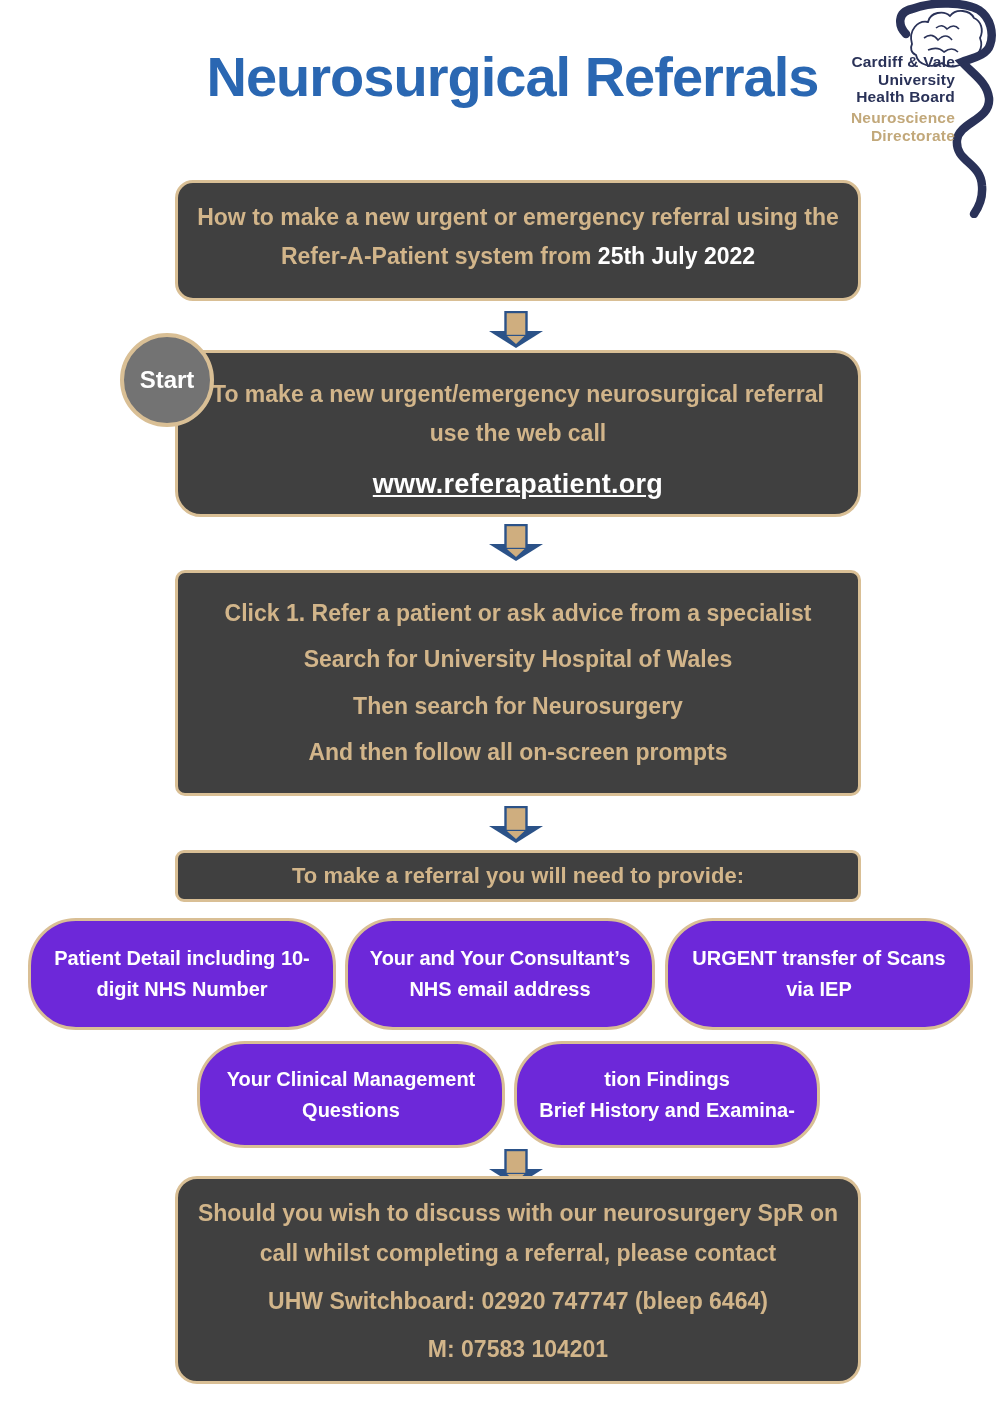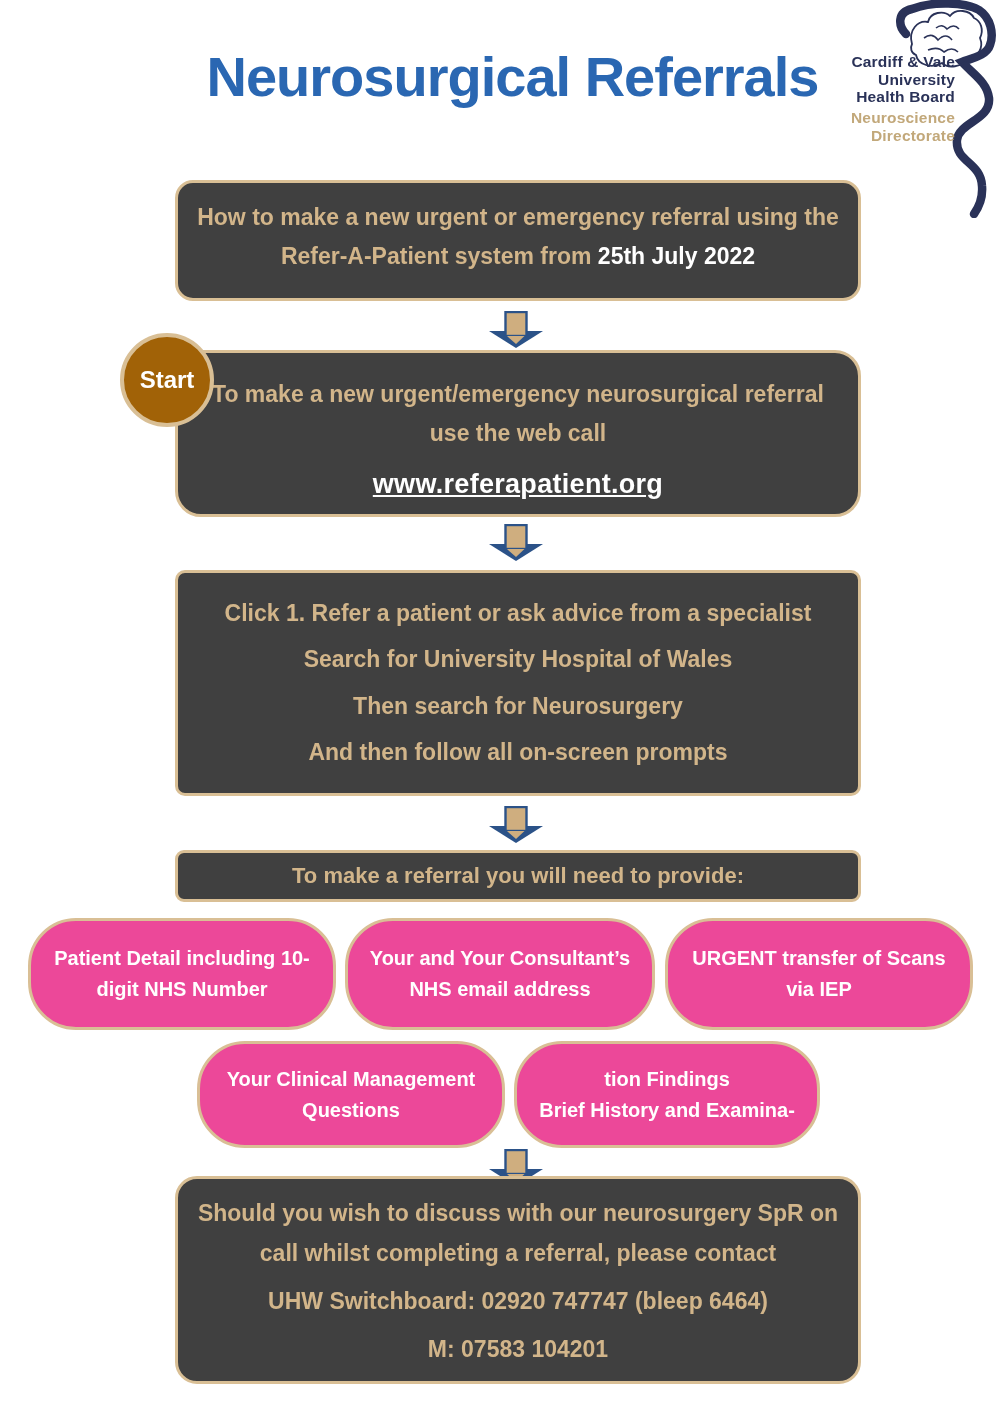--- a/index.html
+++ b/index.html
@@ -41,27 +41,27 @@
         font-size:23px;padding-top:14px;}
   .box5 .para{line-height:40px;margin:0;}
   .box5 .phone{margin-top:9px;line-height:39px;}
   .white-text{color:#ffffff;}
   .weblink{
     display:inline-block;margin-top:12px;font-size:27px;font-weight:bold;
     color:#ffffff;text-decoration:underline;cursor:pointer;letter-spacing:.3px;
   }
   .start-circle{
     position:absolute;left:120px;top:333px;width:94px;height:94px;border-radius:50%;
-    box-sizing:border-box;background:#a16207;border:4px solid #d9bf95;
+    box-sizing:border-box;background:#737373;border:4px solid #d9bf95;
     color:#ffffff;font-weight:bold;font-size:24px;
     display:flex;align-items:center;justify-content:center;z-index:2;
   }
   
   .pill{
-    position:absolute;box-sizing:border-box;background:#ec4899;
+    position:absolute;box-sizing:border-box;background:#6d28d9;
     border:3px solid #d9bf95;border-radius:48px;color:#ffffff;font-weight:bold;
     font-size:20px;line-height:31px;text-align:center;
     display:flex;flex-direction:column;justify-content:center;
   }
   .pill1{left:28px;top:918px;width:308px;height:112px;}
   .pill2{left:345px;top:918px;width:310px;height:112px;}
   .pill3{left:665px;top:918px;width:308px;height:112px;}
   .pill4{left:197px;top:1041px;width:308px;height:107px;}
   .pill5{left:514px;top:1041px;width:306px;height:107px;}
   

